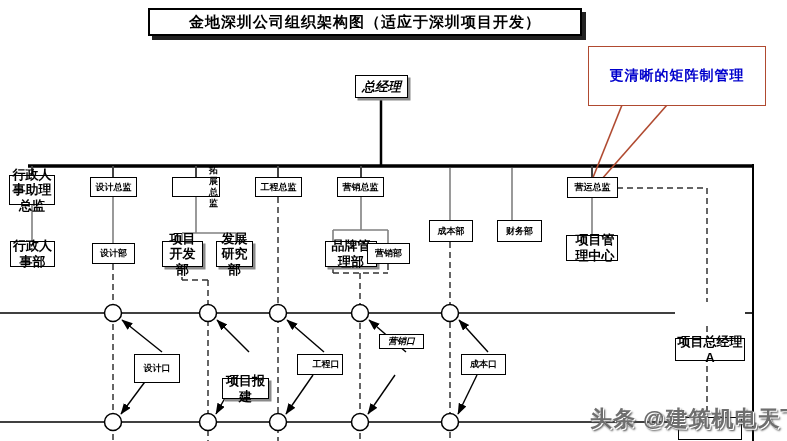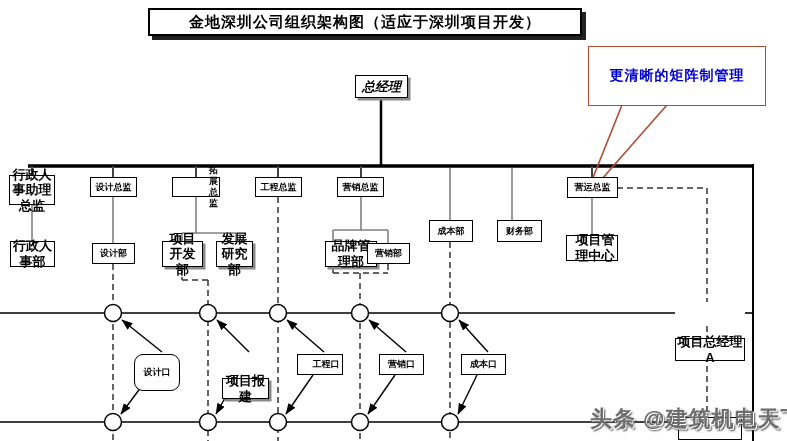--- a/index.html
+++ b/index.html
@@ -152,23 +152,23 @@
   <div class="box fs85 shadow" style="left:162px;top:241px;width:41px;height:26px;">项目开发部</div>
   <div class="box fs85 shadow" style="left:216px;top:241px;width:37px;height:26px;">发展研究部</div>
   <div class="box fs85 shadow" style="left:325px;top:241px;width:52px;height:26px;">品牌管理部</div>
   <div class="box" style="left:367px;top:243px;width:43px;height:21px;">营销部</div>
   <div class="box" style="left:429px;top:220px;width:44px;height:22px;">成本部</div>
   <div class="box" style="left:489px;top:220px;width:45px;height:22px;margin-left:8px;">财务部</div>
   <div class="box fs85" style="left:566px;top:235px;width:52px;height:26px;padding-left:7px;">项目管理中心</div>
 
   <div class="box fs85" style="left:675px;top:302px;width:70px;height:23px;margin-top:36px;">项目总经理A</div>
 
-  <div class="box" style="left:134px;top:354px;width:46px;height:37px;border-radius:9px;">设计口</div>
+  <div class="box" style="left:134px;top:354px;width:46px;height:29px;">设计口</div>
   <div class="box fs85 shadow" style="left:222px;top:354px;width:47px;height:21px;margin-top:24px;">项目报建</div>
   <div class="box" style="left:297px;top:354px;width:46px;height:21px;padding-left:13px;">工程口</div>
-  <div class="box" style="left:379px;top:354px;width:45px;height:21px;">营销口</div>
+  <div class="box" style="left:379px;top:334px;width:45px;height:15px;font-style:italic;">营销口</div>
   <div class="box" style="left:461px;top:354px;width:45px;height:21px;">成本口</div>
 
   <div class="box cutoff-box"></div>
 
   <div class="watermark">头条 @建筑机电天下</div>
 
 </div>
 
 </body></html>

